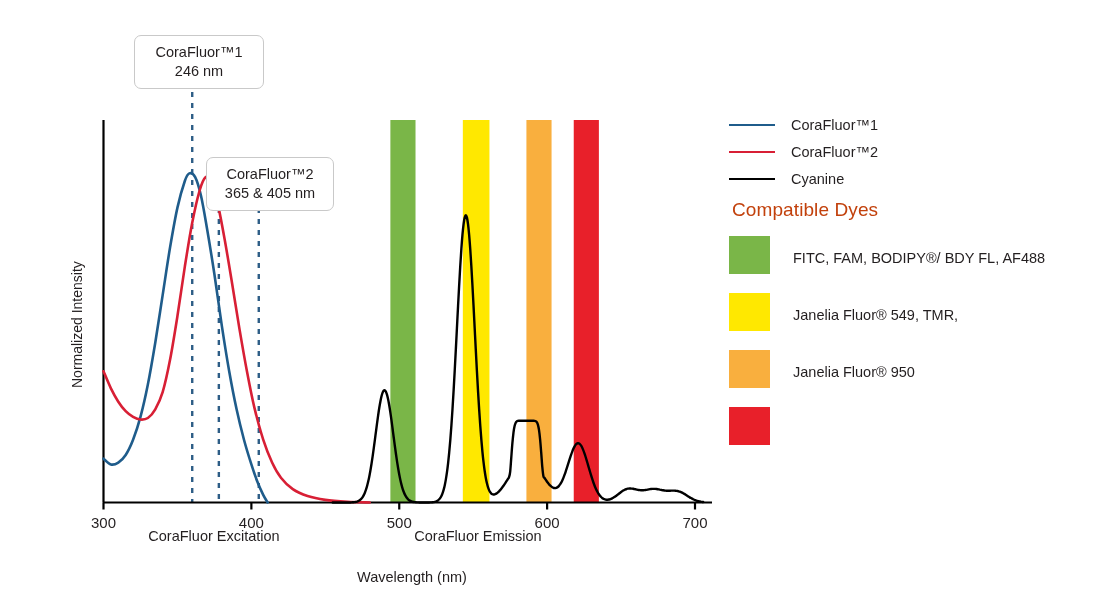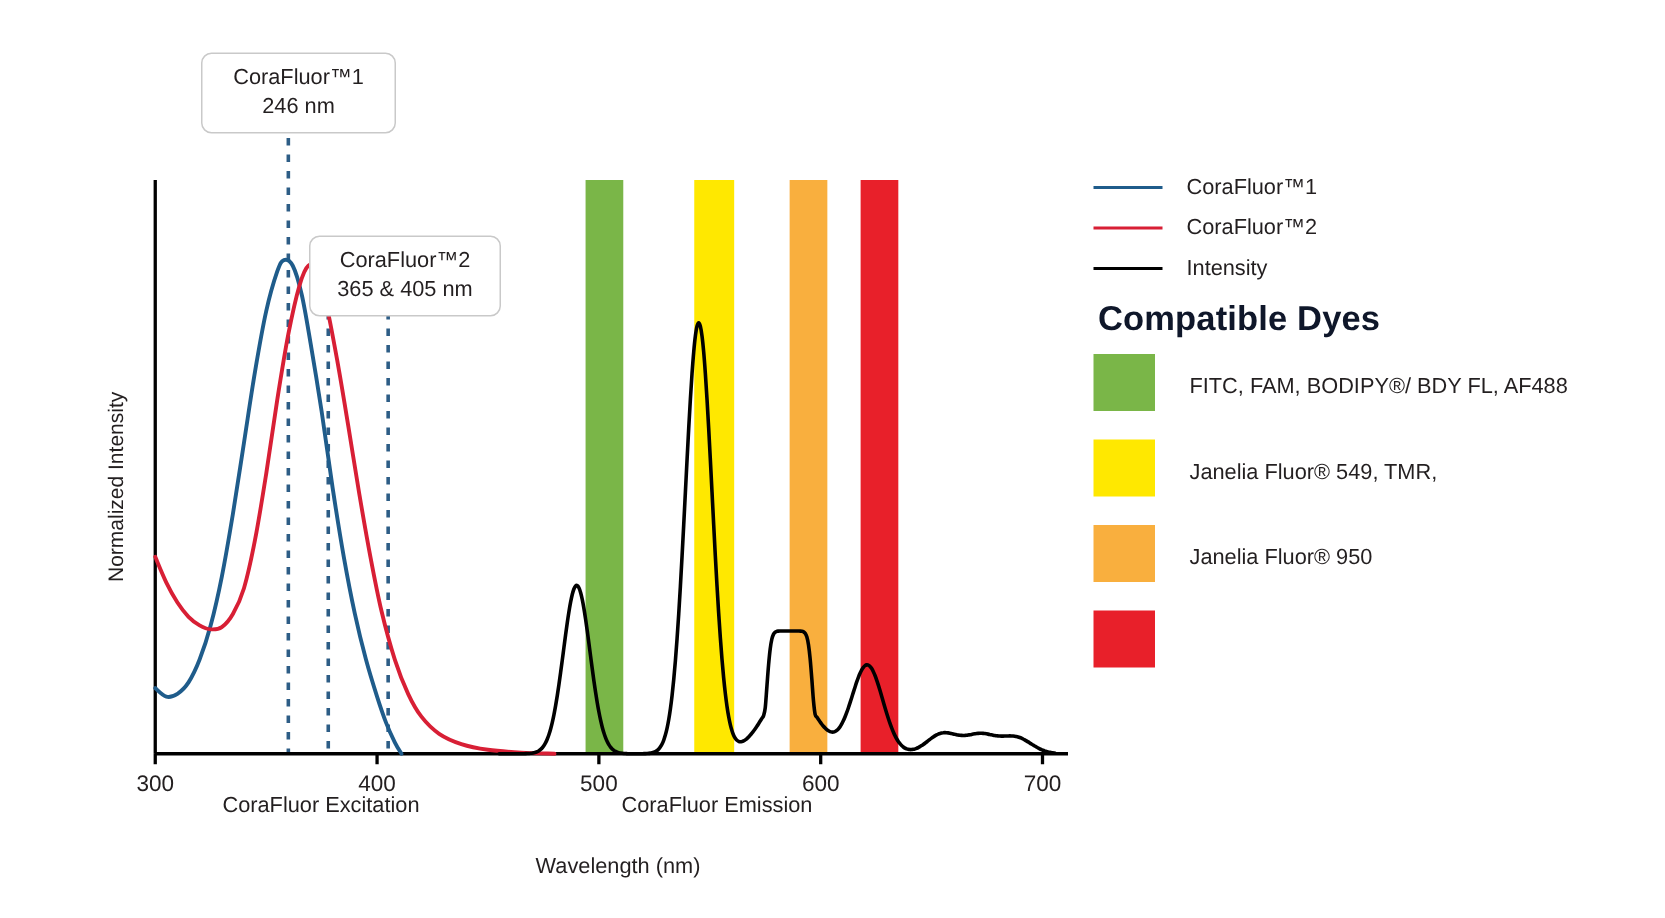--- a/index.html
+++ b/index.html
@@ -111,23 +111,23 @@
   .line-legend-label {
     font-size: 14.5px;
     color: #231f20;
     white-space: nowrap;
   }
 
   #dyes-heading {
     position: absolute;
     left: 3px;
     top: 199px;
-    font-size: 23px;
-    font-weight: bold;
-    color: #0f172a;
+    font-size: 19px;
+    font-weight: normal;
+    color: #c2410c;
     letter-spacing: 0.1px;
   }
 
   #dyes-list {
     position: absolute;
     left: 0;
     top: 236px;
     width: 381px;
   }
   .dye-row {
@@ -218,21 +218,21 @@
         <div class="line-legend-row">
           <div class="line-swatch" style="border-top-color: rgb(31, 92, 139);"></div>
           <div class="line-legend-label">CoraFluor™1</div>
         </div>
         <div class="line-legend-row">
           <div class="line-swatch" style="border-top-color: rgb(216, 31, 53);"></div>
           <div class="line-legend-label">CoraFluor™2</div>
         </div>
         <div class="line-legend-row">
           <div class="line-swatch" style="border-top-color: rgb(0, 0, 0);"></div>
-          <div class="line-legend-label">Intensity</div>
+          <div class="line-legend-label">Cyanine</div>
         </div>
       </div>
 
     <div id="dyes-heading">Compatible Dyes</div>
 
     <div id="dyes-list">
         <div class="dye-row">
           <div class="dye-swatch" style="background: rgb(122, 182, 72);"></div>
           <div class="dye-label"><span class="l1">FITC, FAM, BODIPY®/ BDY FL, AF488</span></div>
         </div>

